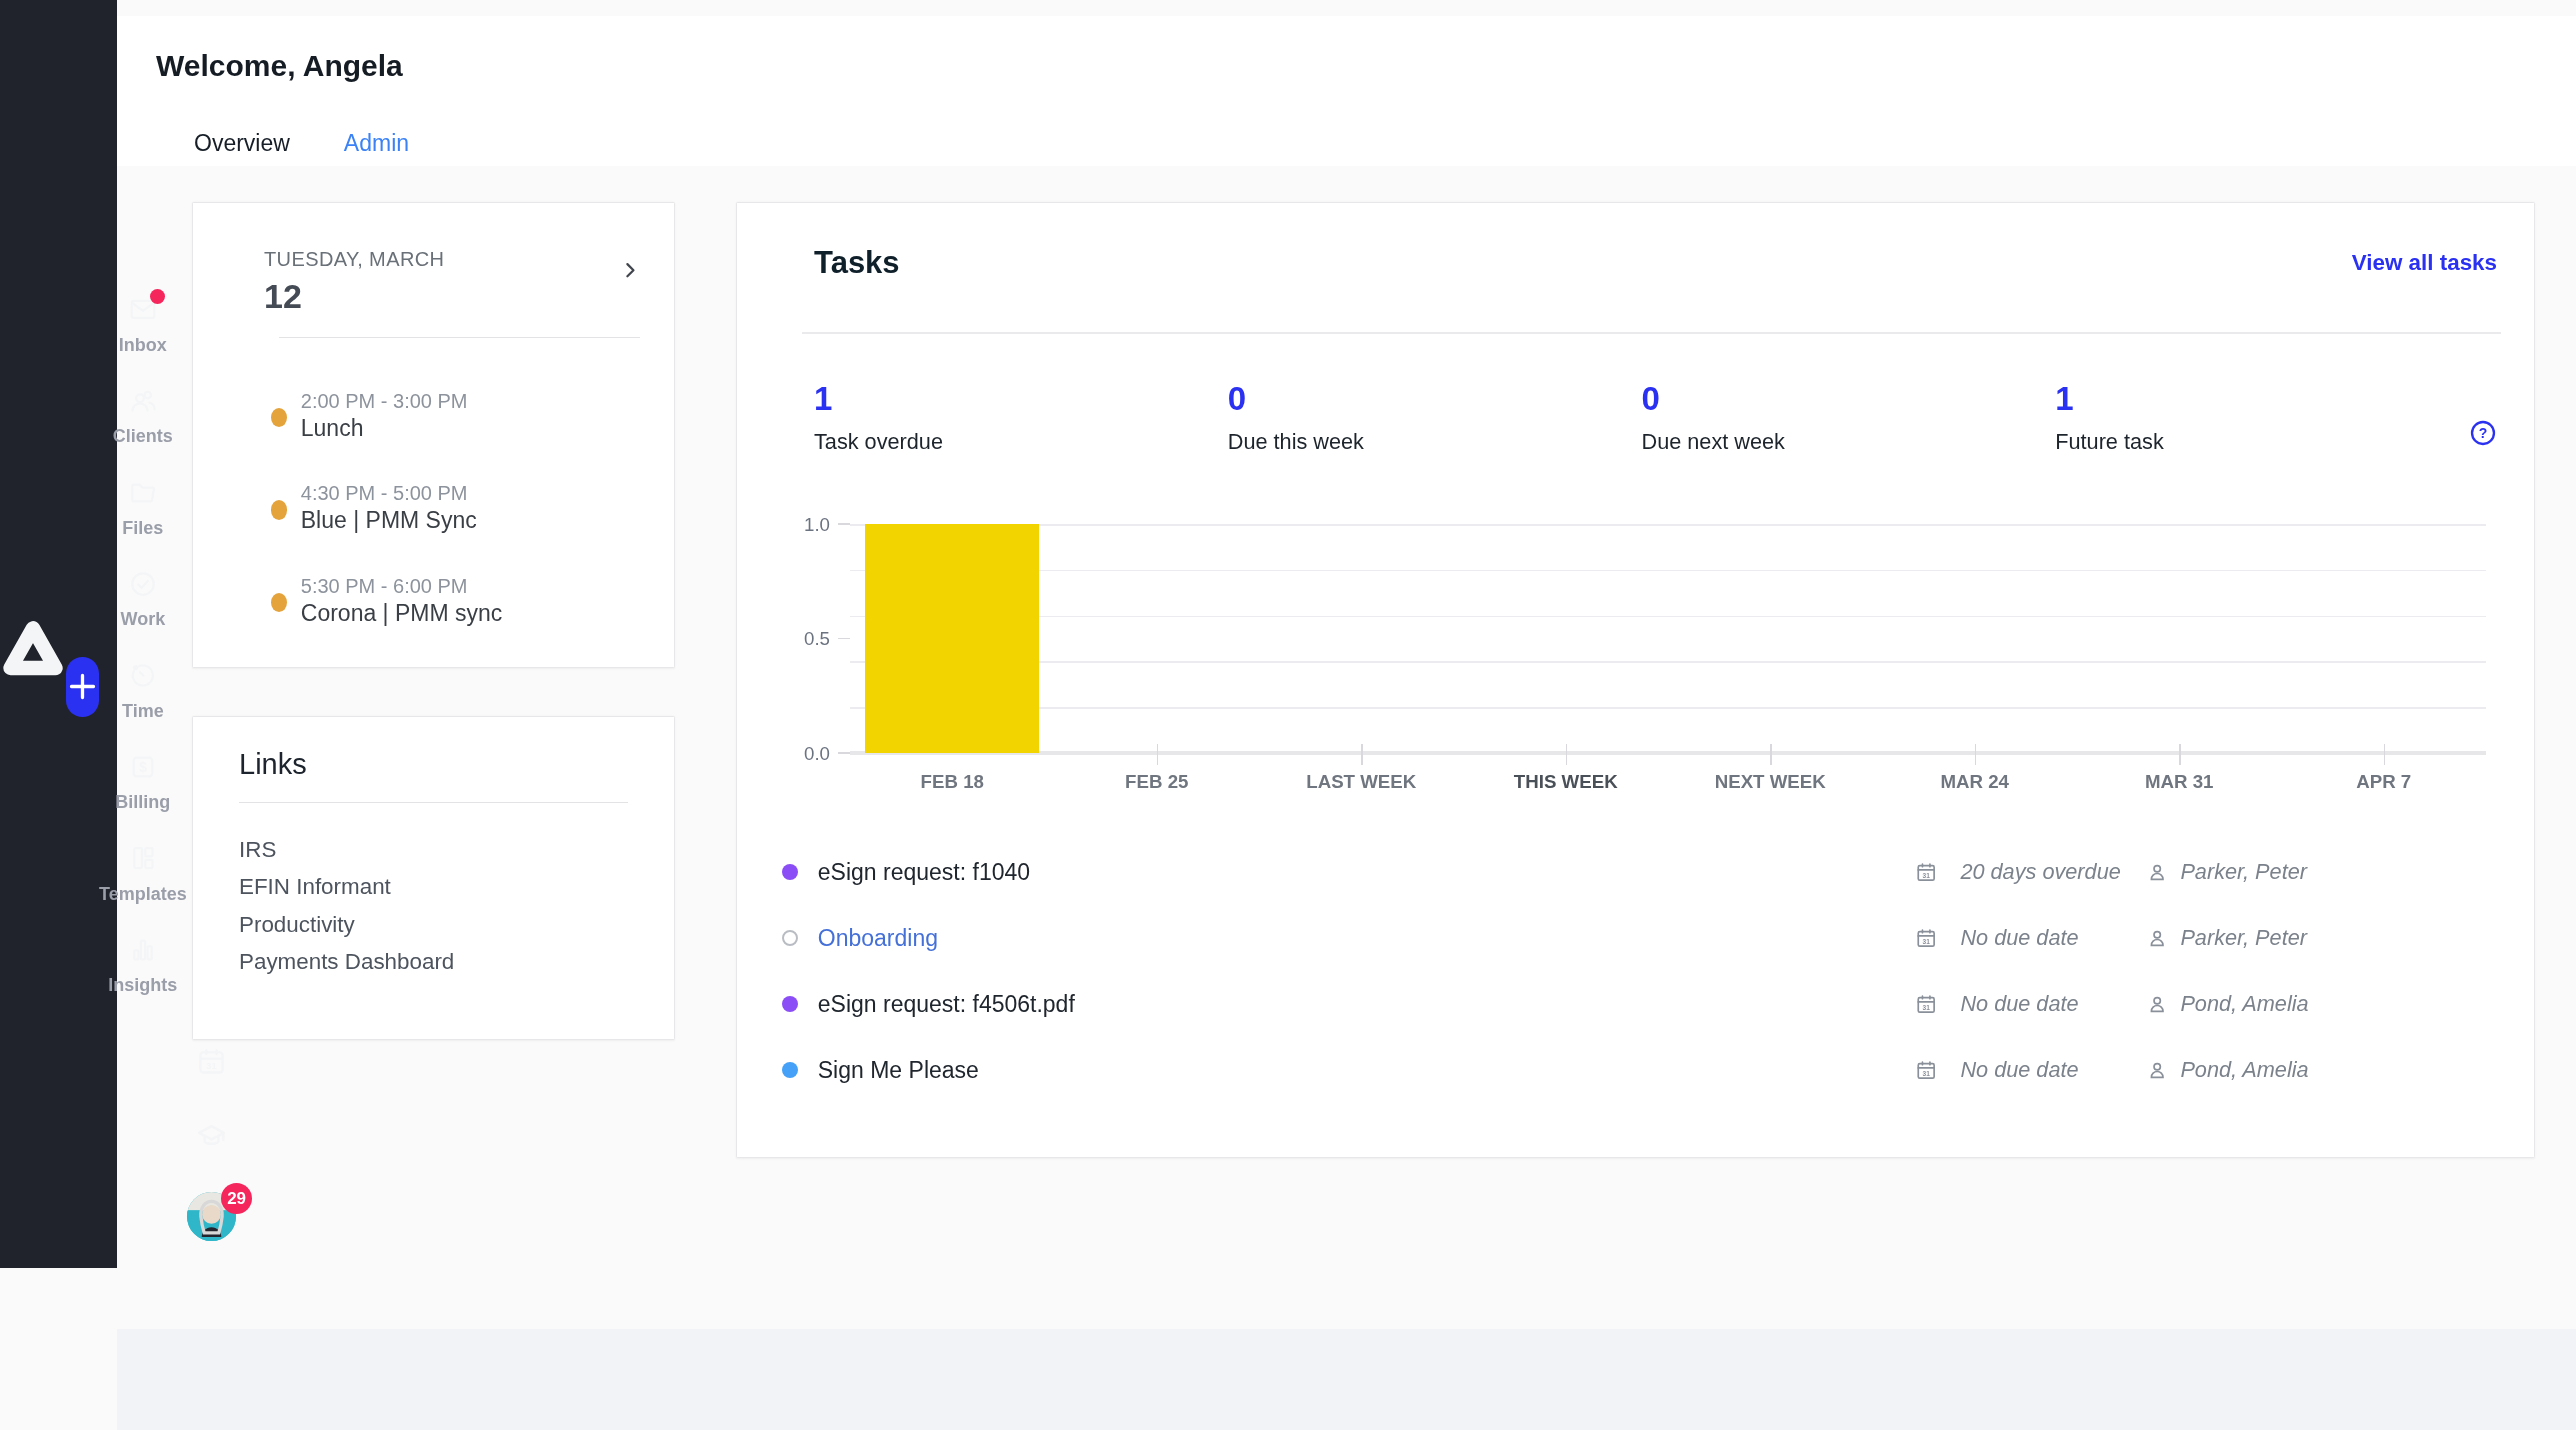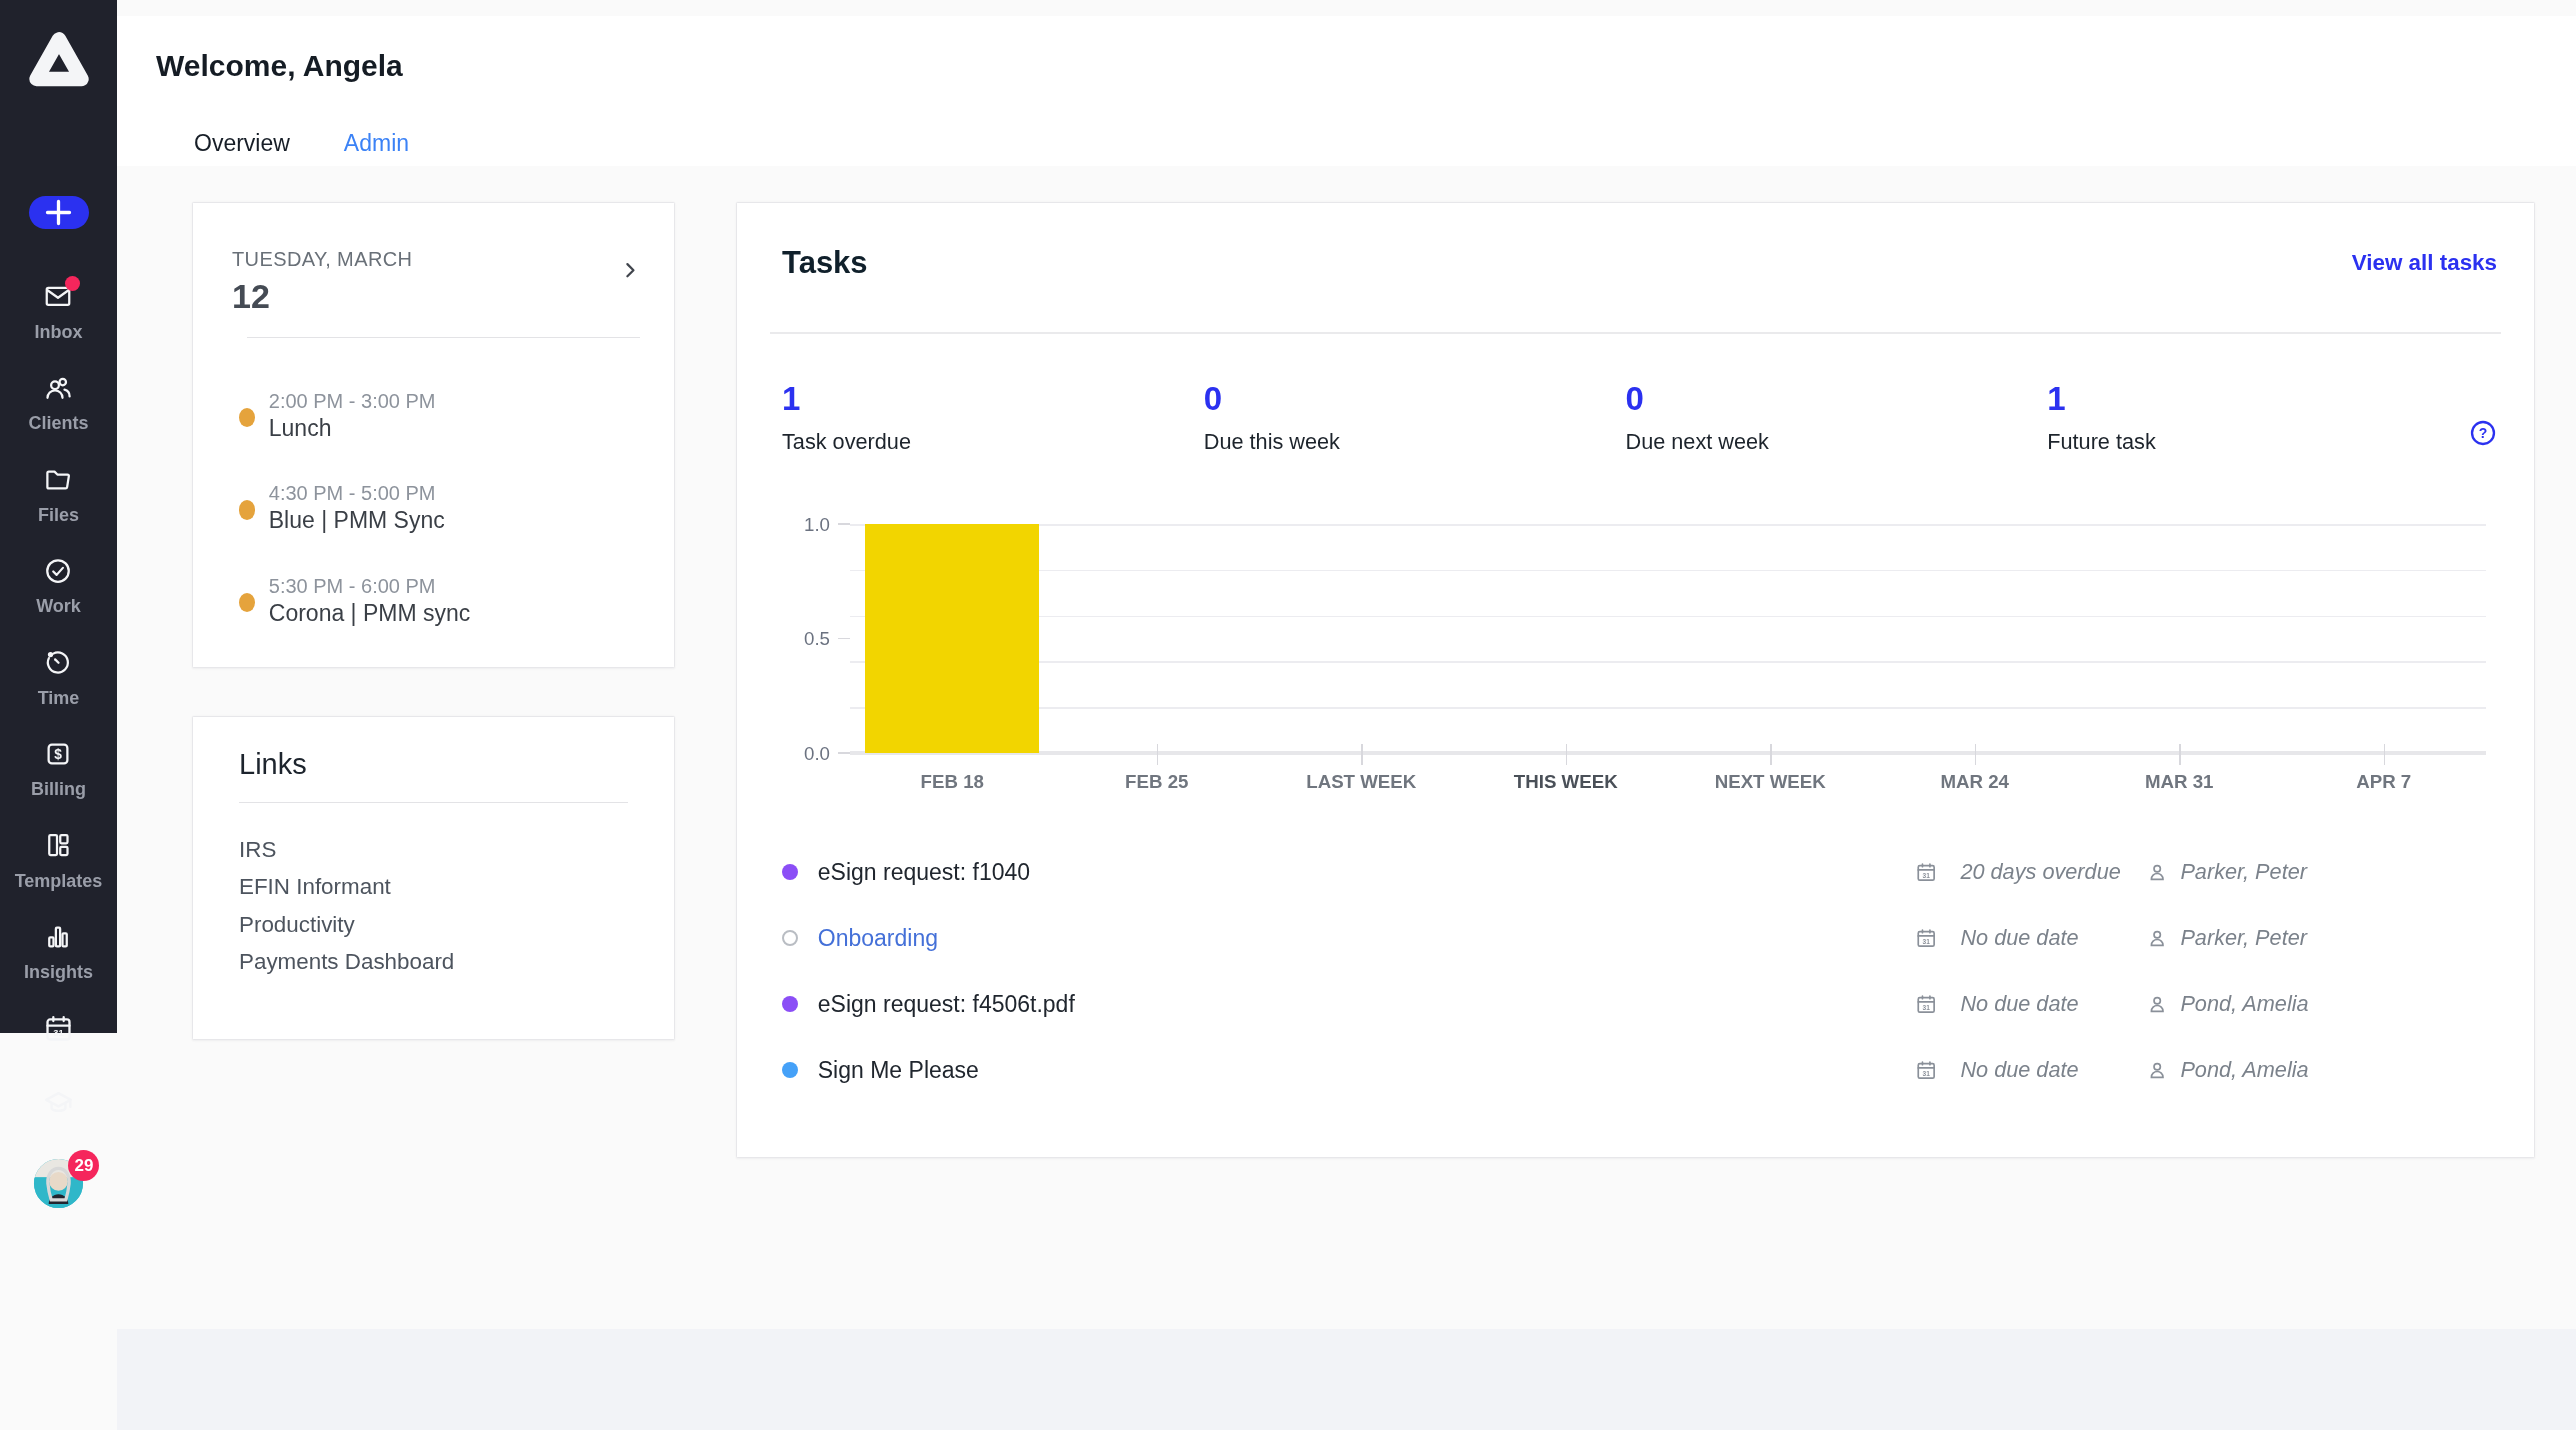--- a/index.html
+++ b/index.html
@@ -3,22 +3,22 @@
 <meta charset="utf-8">
 <style>
   * { box-sizing: border-box; margin: 0; padding: 0; }
   html,body { width:2576px; height:1431px; }
   body {
     font-family: "Liberation Sans", "DejaVu Sans", sans-serif;
     background:#fafafa; position:relative; overflow:hidden; color:#20262e;
   }
   
   .sidebar {
-    position:absolute; left:0; top:0; width:117px; height:1033px;
-    background:#20222c; display:flex; flex-direction:column; align-items:center; z-index:5;
+    position:absolute; left:0; top:0; width:117px; height:1268px;
+    background:#20222c; display:flex; flex-direction:row; align-items:center; z-index:5;
   }
   .logo { margin-top:30px; width:72px; height:69px; display:flex; align-items:center; justify-content:center; }
   .plus-btn {
     margin-top:105px; width:60px; height:60px; border-radius:18px; background:#2B31F0;
     display:flex; align-items:center; justify-content:center; cursor:pointer;
   }
   .nav { margin-top:52px; display:flex; flex-direction:column; align-items:center; }
   .nav-item { display:flex; flex-direction:column; align-items:center; gap:10.5px; margin-bottom:30px; cursor:pointer; }
   .nav-item .icon-wrap { position:relative; width:30px; height:30px; display:flex; align-items:center; justify-content:center; }
   .nav-label { font-size:18px; color:#9a9ea9; font-weight:bold; }
@@ -39,21 +39,21 @@
     border-bottom:1.5px solid #ececee;
     padding-left:10px;
   }
   .page-title { position:absolute; left:39px; top:33px; font-size:30px; font-weight:bold; color:#151c24; }
   .tabs { position:absolute; left:50px; bottom:0; display:flex; }
   .tab { padding:0 27px 19.4px 27px; font-size:23px; color:#3b82f6; cursor:pointer; border-bottom:5.2px solid transparent; }
   .tab.active { border-bottom-color:#2B31F0; color:#171e27; }
   
   .main { position:absolute; left:117px; right:0; top:166px; bottom:0; background:#fafafa; }
   .bottom-strip { position:absolute; left:0; right:0; bottom:0; height:102px; background:#f2f3f7; }
-  .card { position:absolute; background:#fff; border:0.7px solid #e7e7ea; border-radius:1.5px; box-shadow:0 0.7px 2.2px rgba(20,20,40,.05); }
+  .card { position:absolute; background:#fff; border:0.7px solid #e7e7ea; border-radius:1.5px; box-shadow:0 0.7px 2.2px rgba(20,20,40,.05);padding-left:32px; }
   
   .date-card { left:75px; top:36px; width:483px; height:466px; }
   .dc-top { display:flex; justify-content:space-between; padding:45px 33px 0 39px; }
   .dc-weekday { font-size:20px; color:#697078; letter-spacing:0.4px; }
   .dc-day { font-size:34px; font-weight:bold; color:#454b54; margin-top:6px; }
   .dc-chevron { margin-top:10.5px; cursor:pointer; }
   .dc-divider { height:0.7px; background:#e3e3e6; margin:21px 34px 0 54px; }
   .dc-events { padding:51px 30px 0 46px; }
   .event { display:flex; align-items:flex-start; margin-bottom:40px; }
   .event-dot { width:16.4px; height:19.4px; border-radius:50%; background:#E5A33C; margin-top:19.4px; flex:none; }

